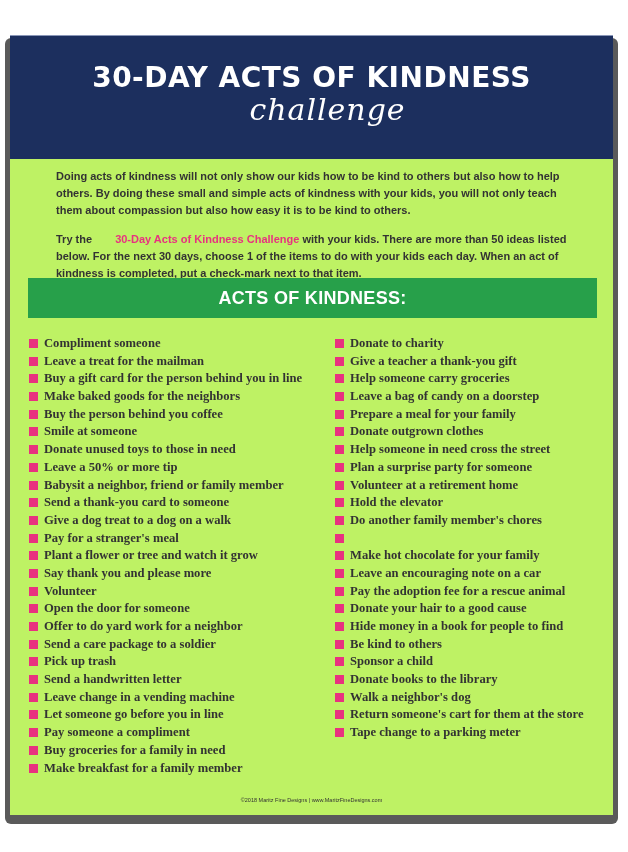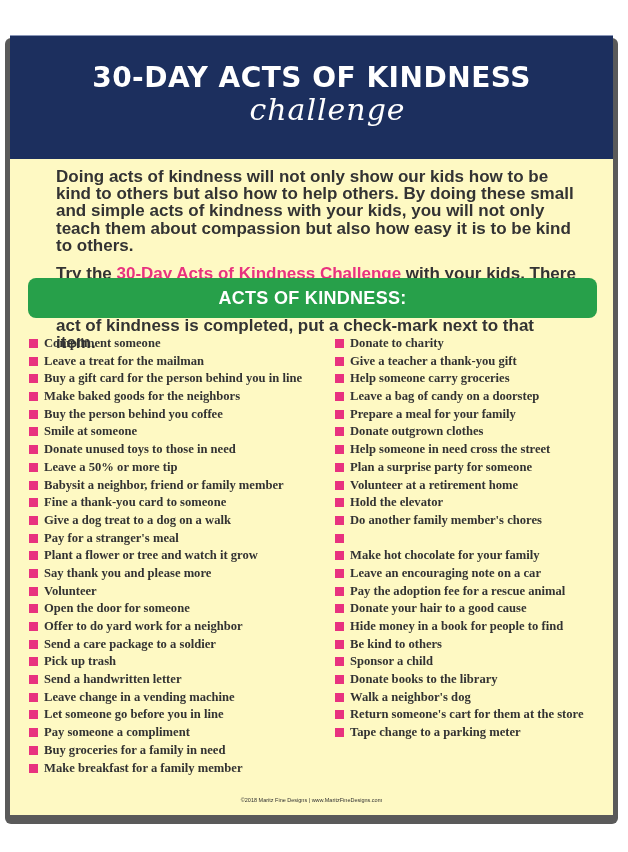--- a/index.html
+++ b/index.html
@@ -14,21 +14,21 @@
       position: absolute;
       left: 5px; top: 38px;
       width: 613px; height: 786px;
       background: #5a5a5a;
       border-radius: 6px;
     }
     .page {
       position: absolute;
       left: 10px; top: 35px;
       width: 603px; height: 780px;
-      background: #fef9c3;
+      background: #bef264;
     }
     .header {
       position: absolute;
       left: 0; top: 0;
       width: 603px; height: 123px;
       background: #1c2f5e;
       border-top: 1px solid #8a97b8;
       text-align: center;
       color: #ffffff;
     }
@@ -51,39 +51,38 @@
       letter-spacing: 1px;
       font-weight: normal;
       padding-left: 32px;
     }
     .intro {
       position: absolute;
       left: 46px; top: 133px;
       width: 520px;
       font-family: "Liberation Sans", sans-serif;
       font-weight: bold;
-      font-size: 17px;
+      font-size: 11px;
       line-height: 17.2px;
       color: #333333;
     }
     .intro p { margin: 0 0 11px 0; }
-    .intro .highlight { color: #e8327f; }
+    .intro .highlight { color: #e8327f; margin-left: 20px; }
     .section-bar {
       position: absolute;
       left: 18px; top: 243px;
       width: 569px; height: 40px;
       background: #27a04a;
       color: #ffffff;
       text-align: center;
       font-family: "Liberation Sans", sans-serif;
       font-weight: bold;
       font-size: 18px;
       line-height: 40px;
       letter-spacing: 0.3px;
-      border-radius: 8px;
     }
     .list {
       position: absolute;
       top: 300px;
       margin: 0; padding: 0;
       list-style: none;
     }
     .list.left { left: 19px; width: 300px; }
     .list.right { left: 325px; width: 280px; }
     .list li {
@@ -135,21 +134,21 @@
   <ul class="list left" id="left-list">
       <li><span class="bullet"></span><span>Compliment someone</span></li>
       <li><span class="bullet"></span><span>Leave a treat for the mailman</span></li>
       <li><span class="bullet"></span><span>Buy a gift card for the person behind you in line</span></li>
       <li><span class="bullet"></span><span>Make baked goods for the neighbors</span></li>
       <li><span class="bullet"></span><span>Buy the person behind you coffee</span></li>
       <li><span class="bullet"></span><span>Smile at someone</span></li>
       <li><span class="bullet"></span><span>Donate unused toys to those in need</span></li>
       <li><span class="bullet"></span><span>Leave a 50% or more tip</span></li>
       <li><span class="bullet"></span><span>Babysit a neighbor, friend or family member</span></li>
-      <li><span class="bullet"></span><span>Fine a thank-you card to someone</span></li>
+      <li><span class="bullet"></span><span>Send a thank-you card to someone</span></li>
       <li><span class="bullet"></span><span>Give a dog treat to a dog on a walk</span></li>
       <li><span class="bullet"></span><span>Pay for a stranger's meal</span></li>
       <li><span class="bullet"></span><span>Plant a flower or tree and watch it grow</span></li>
       <li><span class="bullet"></span><span>Say thank you and please more</span></li>
       <li><span class="bullet"></span><span>Volunteer</span></li>
       <li><span class="bullet"></span><span>Open the door for someone</span></li>
       <li><span class="bullet"></span><span>Offer to do yard work for a neighbor</span></li>
       <li><span class="bullet"></span><span>Send a care package to a soldier</span></li>
       <li><span class="bullet"></span><span>Pick up trash</span></li>
       <li><span class="bullet"></span><span>Send a handwritten letter</span></li>

